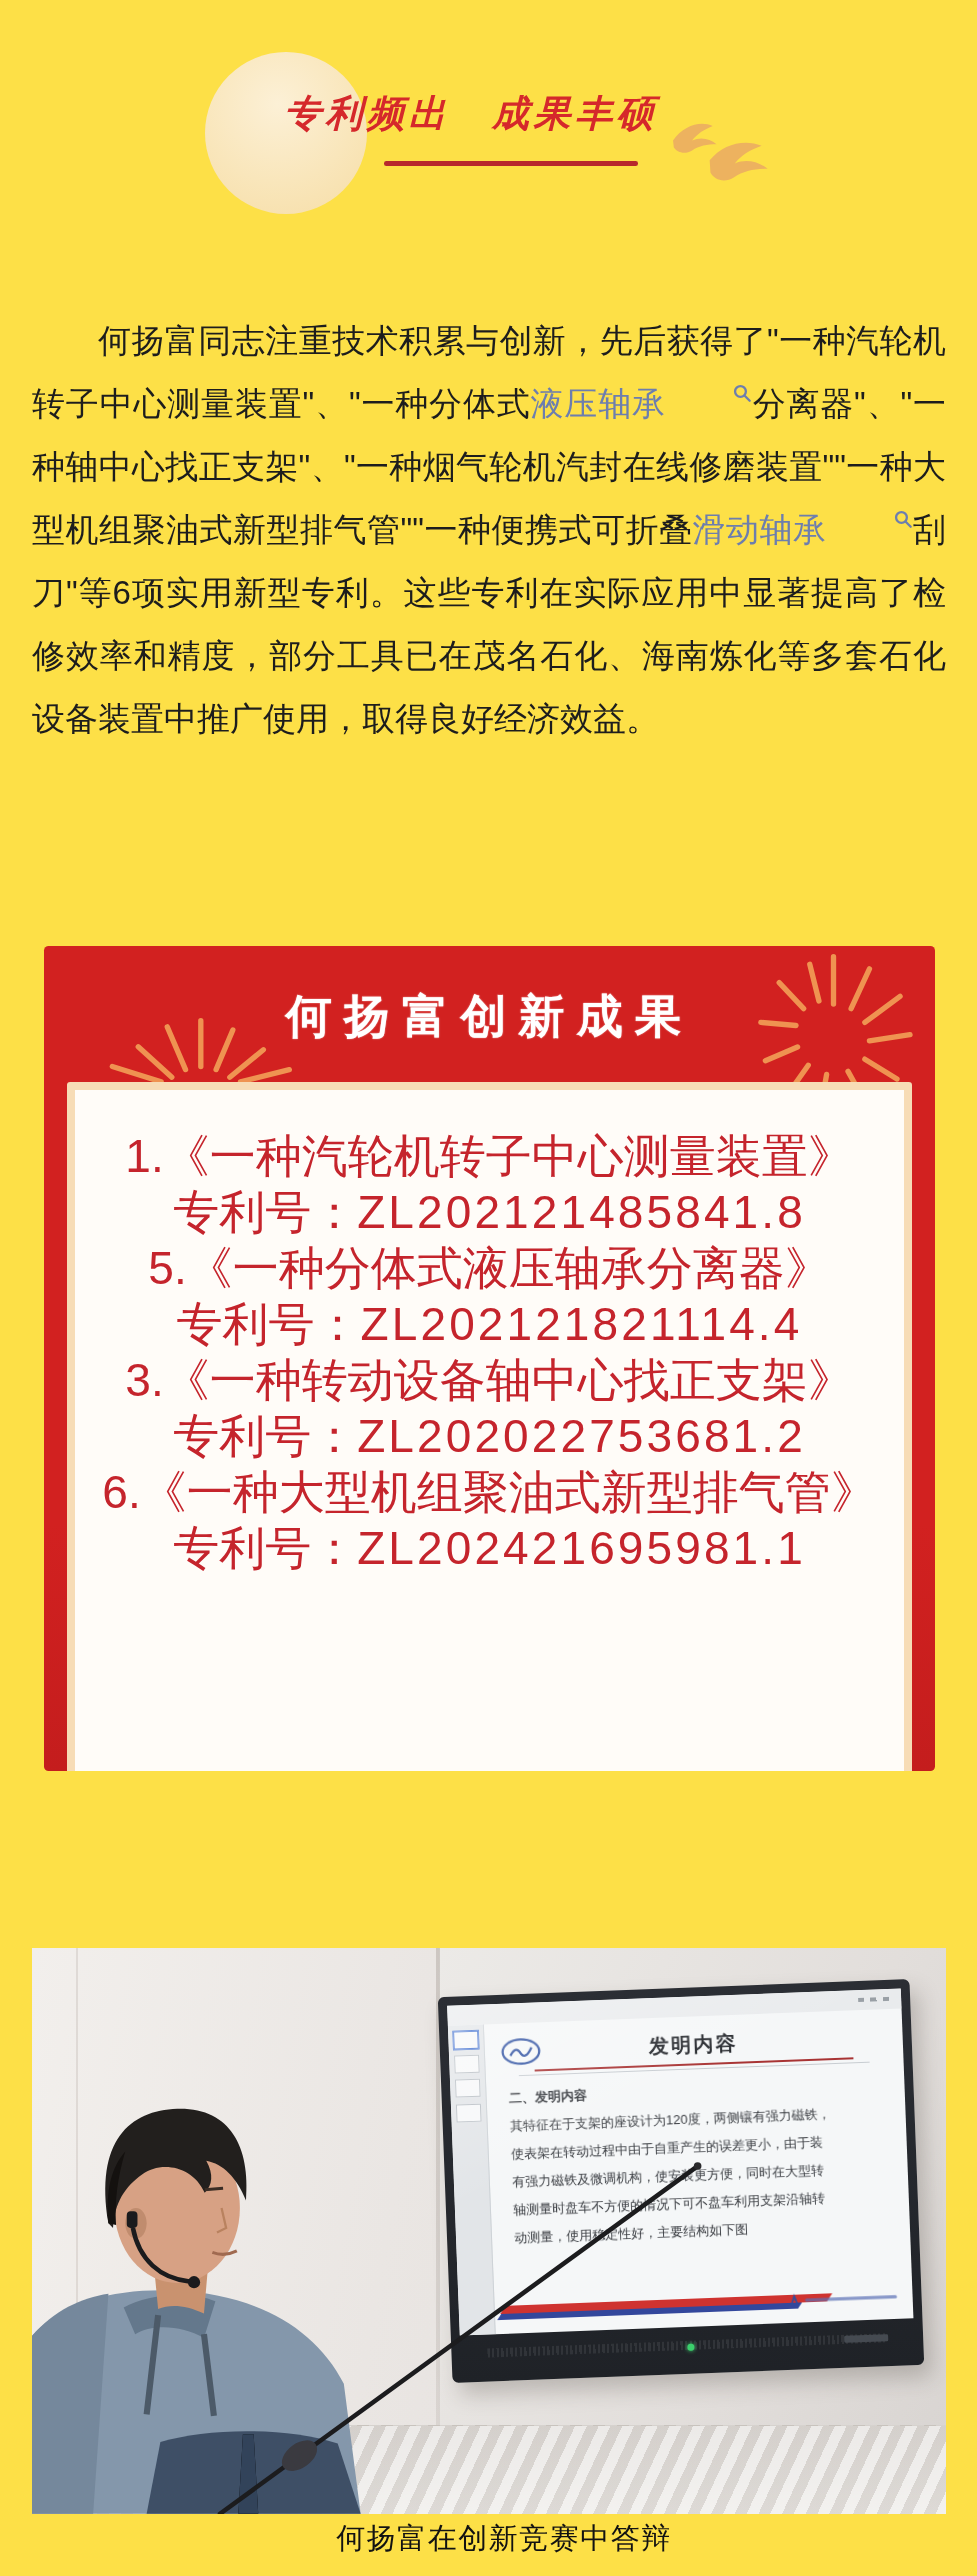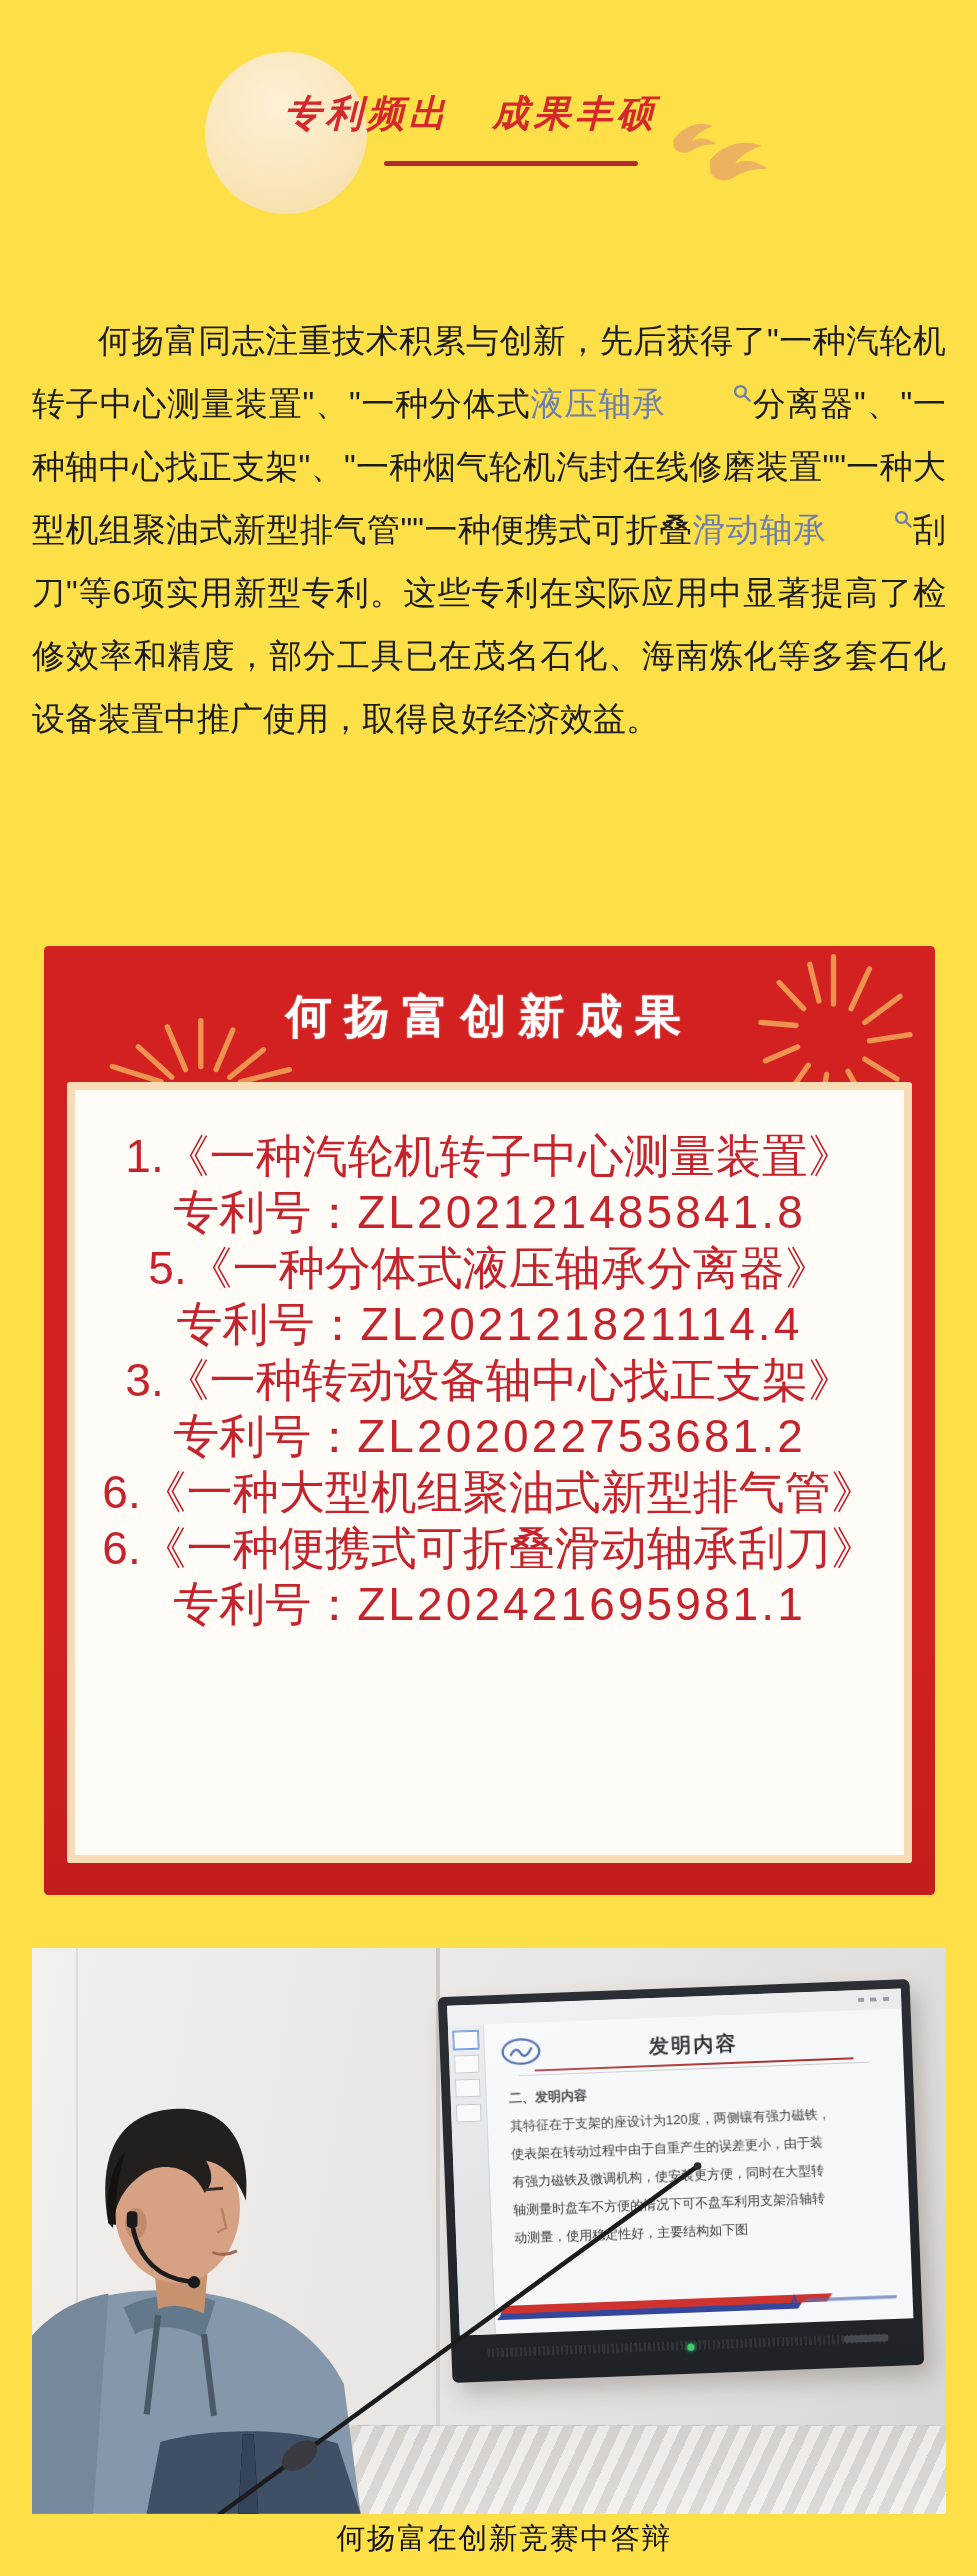--- a/index.html
+++ b/index.html
@@ -18,21 +18,21 @@
 
   
   .article{position:absolute;left:32px;top:309px;width:914px;margin:0;
     font-size:33px;line-height:63px;color:var(--text-black);text-align:justify;text-indent:66px;}
   .article .lnk{color:var(--link-blue);text-decoration:none;cursor:pointer;}
   .lnk-sup{display:inline-block;vertical-align:super;line-height:0;}
   .lnk-sup svg{width:20px;height:20px;}
   .lnk-sup .mag{stroke:var(--link-blue);stroke-width:3;fill:none;stroke-linecap:round;}
 
   
-  .card{position:absolute;left:44px;top:946px;width:891px;height:949px;border-radius:4.6px;
+  .card{position:absolute;left:44px;top:946px;width:891px;height:825px;border-radius:4.6px;
     background:linear-gradient(180deg, var(--card-red) 0%, var(--card-red) 70%, var(--card-red-deep) 100%);
     overflow:hidden;}
   .card-title{position:absolute;left:0;top:40px;width:100%;margin:0;text-align:center;
     font-size:46px;font-weight:bold;letter-spacing:12.2px;color:#ffffff;
     text-shadow:0 0 1.5px rgba(255,255,255,.85);}
   .fw{position:absolute;}
   .fw-right{right:21.4px;top:3.1px;width:161px;height:153px;}
   .fw-left{left:50px;top:70px;width:206px;height:66px;}
   .fw line{stroke:var(--firework-orange);stroke-linecap:round;}
   .card-inner{position:absolute;left:23px;top:136px;width:845px;height:781px;box-sizing:border-box;
@@ -156,21 +156,20 @@
         <div><span>专利号：</span><span class="num">ZL202121821114.4</span></div>
       </div>
       <div class="patent">
         <div>3.《一种转动设备轴中心找正支架》</div>
         <div><span>专利号：</span><span class="num">ZL202022753681.2</span></div>
       </div>
       <div class="patent">
         <div>6.《一种大型机组聚油式新型排气管》</div>
       </div>
       <div class="patent">
-        <div>6.《一种便携式可折叠滑动轴承刮刀》</div>
         <div><span>专利号：</span><span class="num">ZL202421695981.1</span></div>
       </div>
     </div>
   </section>
 
   <figure class="photo" style="margin:0;">
     <div class="wall-right"></div>
     <div class="wall-edge-left"></div>
     <div class="wall-edge"></div>
     <div class="floor"></div>

